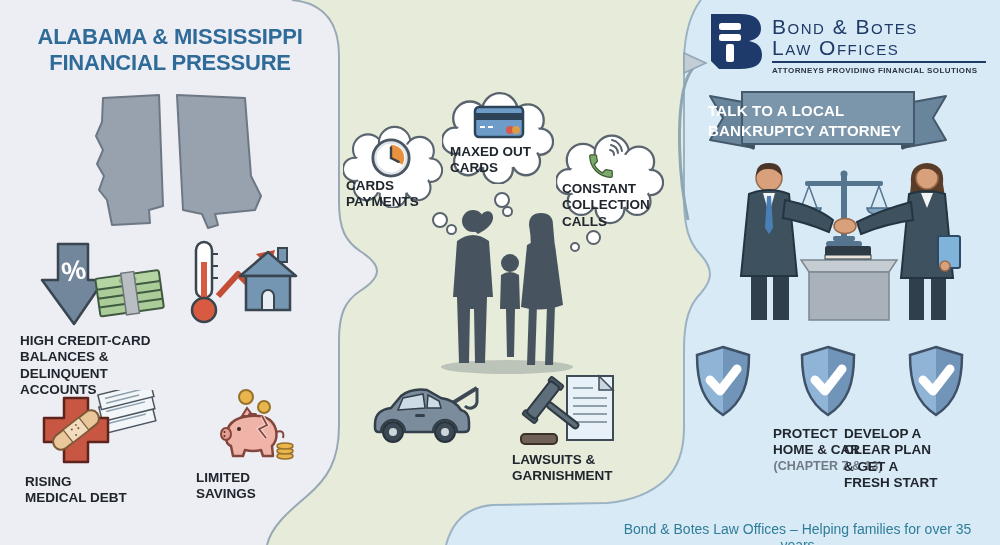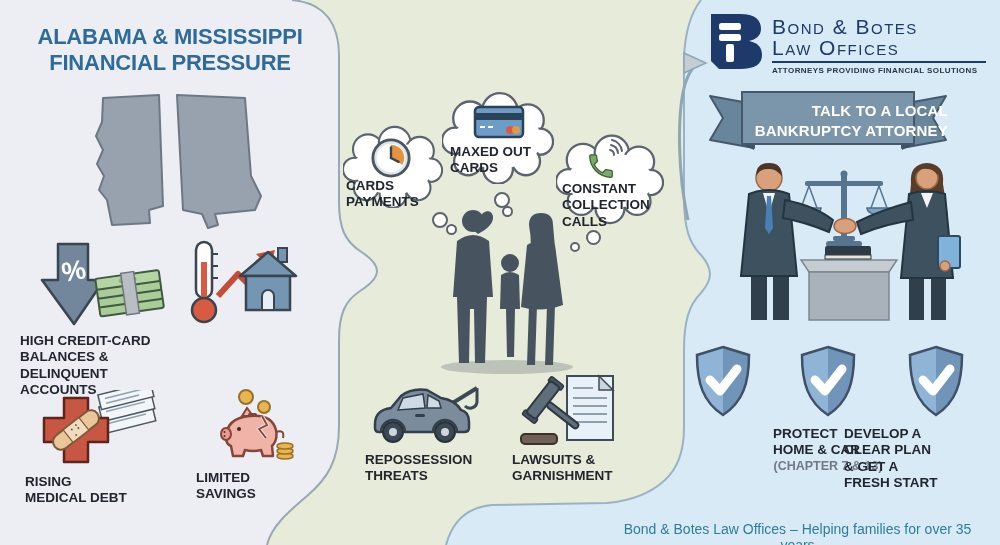--- a/index.html
+++ b/index.html
@@ -9,21 +9,21 @@
   .panel-title{font-weight:700;font-size:22px;line-height:1.16;text-align:center;
                letter-spacing:-0.2px;white-space:pre-line}
   .left-title{color:#2f6b99}
   .mid-title{color:#d2602e}
   .lbl{font-weight:700;font-size:13.5px;line-height:1.22;color:#20262d;
        white-space:pre-line}
   .lbl-sub{font-weight:700;font-size:12.5px;line-height:1.2;color:#6f7a84;
            text-align:center;white-space:pre-line;margin-top:0}
   .dot{position:absolute;background:#fff;border:2px solid #5a646e;border-radius:50%}
   .banner-text{position:absolute;left:0;top:11px;width:100%;color:#fff;font-weight:700;
-               font-size:15px;line-height:1.3;text-align:right;white-space:pre-line;
+               font-size:15px;line-height:1.3;text-align:left;white-space:pre-line;
                letter-spacing:0.2px}
   .logo-name{font-variant:small-caps;font-weight:400;font-size:21px;line-height:1.0;
              color:#1e3a66;letter-spacing:1.5px}
   .logo-rule{width:214px;height:2px;background:#1e3a66;margin:3px 0 3px 0}
   .logo-tagline{font-weight:700;font-size:8px;letter-spacing:0.4px;color:#2a3342}
   .footer-text{font-size:14px;color:#2e7d99;text-align:center}
 </style>
 </head>
 <body>
 
@@ -243,22 +243,20 @@
     <path d="M10,44 Q10,30 26,28 L36,16 Q46,8 62,10 L76,18 Q90,20 96,30 Q104,32 104,42 L104,48
              Q104,52 99,52 L92,52 a12,12 0 0 0 -24,0 L40,52 a12,12 0 0 0 -24,0 L14,52 Q10,52 10,48 Z" fill="#7b8c9c" stroke="#333f4a" stroke-width="2.5" stroke-linejoin="round"></path>
     <path d="M38,18 L58,14 L60,28 L33,30 Z" fill="#ccdbe6" stroke="#333f4a" stroke-width="1.5"></path>
     <path d="M63,15 L74,21 L76,28 L62,28 Z" fill="#ccdbe6" stroke="#333f4a" stroke-width="1.5"></path>
     <rect x="50" y="34" width="10" height="3" rx="1.5" fill="#333f4a"></rect>
     <circle cx="28" cy="52" r="10" fill="#3c4854" stroke="#28323b" stroke-width="2"></circle>
     <circle cx="28" cy="52" r="4" fill="#cfd6db"></circle>
     <circle cx="80" cy="52" r="10" fill="#3c4854" stroke="#28323b" stroke-width="2"></circle>
     <circle cx="80" cy="52" r="4" fill="#cfd6db"></circle>
   </svg>
-  <div class="abs lbl" style="left:365px;top:452px;width:130px">REPOSSESSION
-THREATS</div>
 
   <svg class="abs" style="left:515px;top:372px" width="105" height="78" viewBox="0 0 105 78">
     <rect x="52" y="4" width="46" height="64" fill="#e9f1f8" stroke="#3f4b57" stroke-width="2"></rect>
     <path d="M84,4 L98,18 L84,18 Z" fill="#c8d6e0" stroke="#3f4b57" stroke-width="1.5"></path>
     <line x1="58" y1="16" x2="78" y2="16" stroke="#8fa0ad" stroke-width="2"></line>
     <line x1="58" y1="26" x2="92" y2="26" stroke="#8fa0ad" stroke-width="2"></line>
     <line x1="58" y1="34" x2="92" y2="34" stroke="#8fa0ad" stroke-width="2"></line>
     <line x1="58" y1="42" x2="92" y2="42" stroke="#8fa0ad" stroke-width="2"></line>
     <line x1="58" y1="50" x2="92" y2="50" stroke="#8fa0ad" stroke-width="2"></line>
     <rect x="6" y="62" width="36" height="10" rx="4" fill="#6f6158" stroke="#3b3129" stroke-width="2"></rect>

